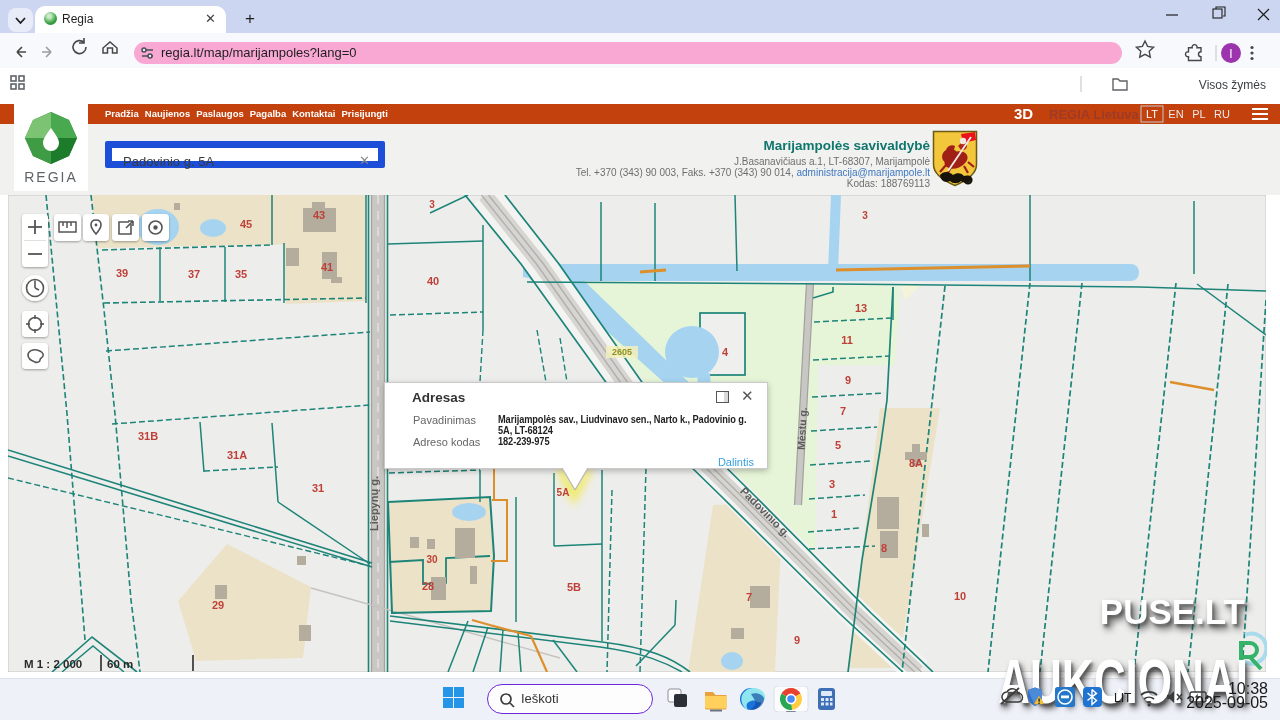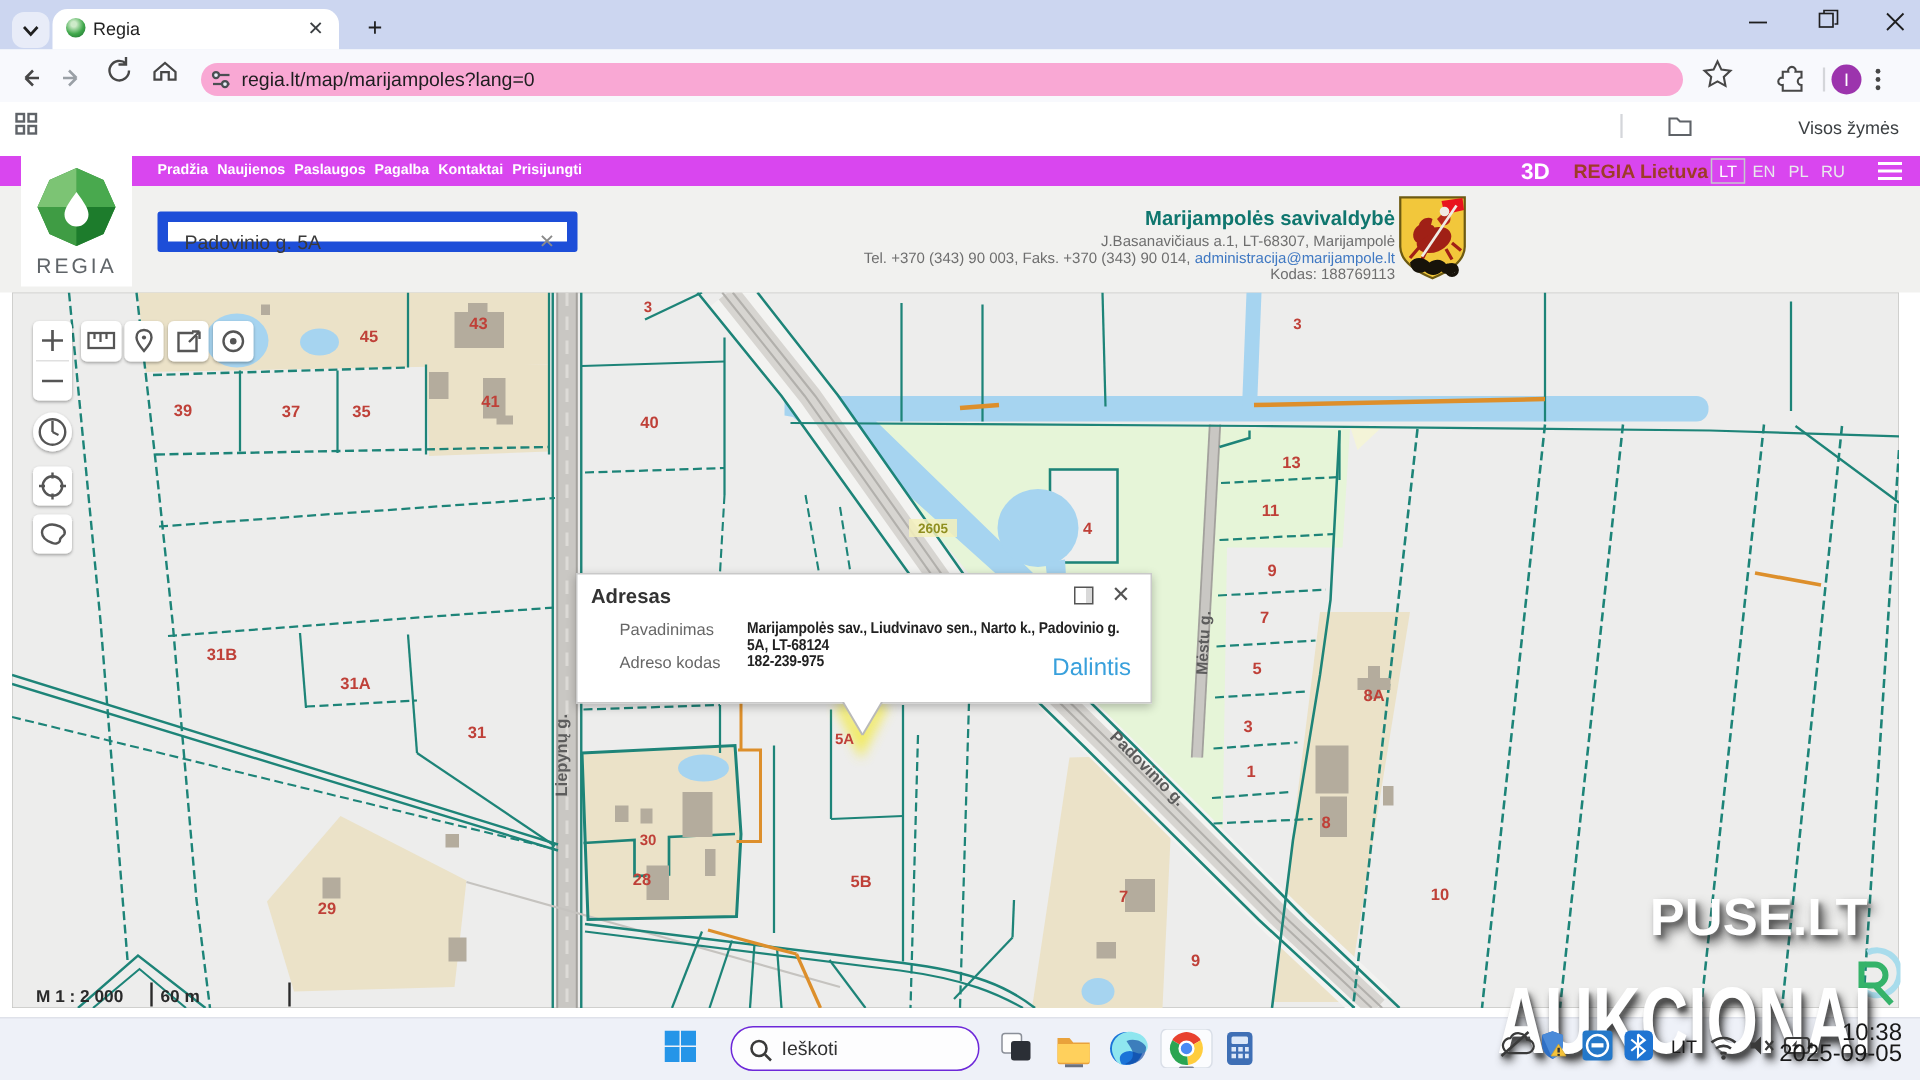--- a/index.html
+++ b/index.html
@@ -14,44 +14,44 @@
 #chev{position:absolute;left:8px;top:8px;width:25px;height:24px;background:rgba(255,255,255,.55);border-radius:8px}
 #newtab{position:absolute;left:238px;top:7px;width:24px;height:24px;color:#1f1f1f;font-size:17px;text-align:center;line-height:24px}
 #wctl{position:absolute;right:8px;top:0;width:140px;height:30px;color:#202124}
 #toolbar{position:absolute;left:0;top:33px;width:1280px;height:35px;background:#f8f9fd}
 #toolbar svg{position:absolute;top:0;left:0}
 #omni{position:absolute;left:134px;top:42px;width:988px;height:22px;border-radius:11px;background:#f9a8d4}
 #omni .url{position:absolute;left:27px;top:3px;font-size:13px;color:#1e1e20}
 #bookbar{position:absolute;left:0;top:68px;width:1280px;height:36px;background:#fff}
 #vz{position:absolute;right:14px;top:78px;font-size:12px;color:#3c4043}
 
-#navbar{position:absolute;left:0;top:104px;width:1280px;height:32px;background:#d946ef}
+#navbar{position:absolute;left:0;top:104px;width:1280px;height:32px;background:#c2410c}
 #navbar .links{position:absolute;left:105px;top:0;height:20px;font-size:9.5px;font-weight:bold;color:#fff;line-height:20px}
 #navbar .links span{margin-right:6px}
 #logotile{position:absolute;left:14px;top:104px;width:74px;height:87px;background:#fff;text-align:center}
 #regia-word{position:absolute;left:14px;top:169px;width:74px;text-align:center;font-size:14px;color:#5f6468;letter-spacing:2px}
 #hdr{position:absolute;left:0;top:124px;width:1280px;height:71px;background:#f1f1ef}
 #search{position:absolute;left:105px;top:141px;width:280px;height:27px;background:#fff;border:7px solid #1d4ed8;border-radius:2px}
 #search .q{position:absolute;left:11px;top:6px;font-size:13px;color:#3a3a3a}
 #search .x{position:absolute;right:8px;top:5px;font-size:13px;color:#8a8a8a}
 #muni{position:absolute;left:530px;top:138px;width:400px;text-align:right;color:#6e6e6e}
 #muni .t1{font-size:13.5px;font-weight:bold;color:#0f766e;margin-bottom:3px}
 #muni .t2{font-size:10px;line-height:11px}
 #muni a{color:#3f78c2;text-decoration:none}
 
 #map{position:absolute;left:8px;top:195px;width:1258px;height:477px}
 
 #pop{position:absolute;left:384px;top:382px;width:384px;height:87px;background:#fff;border:1px solid #c9c9c9;box-shadow:0 2px 6px rgba(0,0,0,.25)}
-#pop .h{position:absolute;left:9px;top:7px;font-size:13.5px;font-weight:bold;color:#333}
+#pop .h{position:absolute;left:27px;top:7px;font-size:13.5px;font-weight:bold;color:#333}
 #pop .dock{position:absolute;left:331px;top:8px;width:13px;height:12px;border:1.5px solid #555}
 #pop .dock i{position:absolute;right:0;top:0;width:4px;height:100%;background:#d9d9d9;display:block}
 #pop .xx{position:absolute;left:356px;top:4px;font-size:15px;color:#555}
 #pop .lab{position:absolute;left:28px;font-size:11px;color:#666}
 #pop .val{position:absolute;left:113px;font-size:10.5px;font-weight:bold;color:#222;white-space:nowrap;line-height:11px;transform:scaleX(.88);transform-origin:0 0;letter-spacing:-0.1px}
-#pop .share{position:absolute;right:13px;bottom:13px;font-size:16px;color:#38a0dc}
+#pop .share{position:absolute;right:13px;bottom:0;font-size:11px;color:#38a0dc}
 
 #wm1,#wm2{position:absolute;color:#fff;font-weight:bold;letter-spacing:0px;text-shadow:4px 5px 7px rgba(40,40,40,.8),2px 3px 3px rgba(60,60,60,.55);z-index:60}
 #wm1{right:35px;top:592px;font-size:35px}
 #wm2{right:32px;top:645px;font-size:63px;transform:scaleX(.70);transform-origin:right}
 #rlogo{position:absolute;left:1231px;top:629px;z-index:55}
 
 #taskbar{position:absolute;left:0;top:678px;width:1280px;height:42px;background:#eef1f8;border-top:1px solid #dfe2ea;z-index:50}
 #tsearch{z-index:52;position:absolute;left:487px;top:684px;width:166px;height:30px;border-radius:15px;background:#fdfdfe;border:1px solid #6d28d9}
 #tsearch span{position:absolute;left:33px;top:6px;font-size:13px;color:#333}
 #clock{z-index:65;position:absolute;right:12px;top:682px;text-align:right;font-size:16px;color:#191919;line-height:14px}

